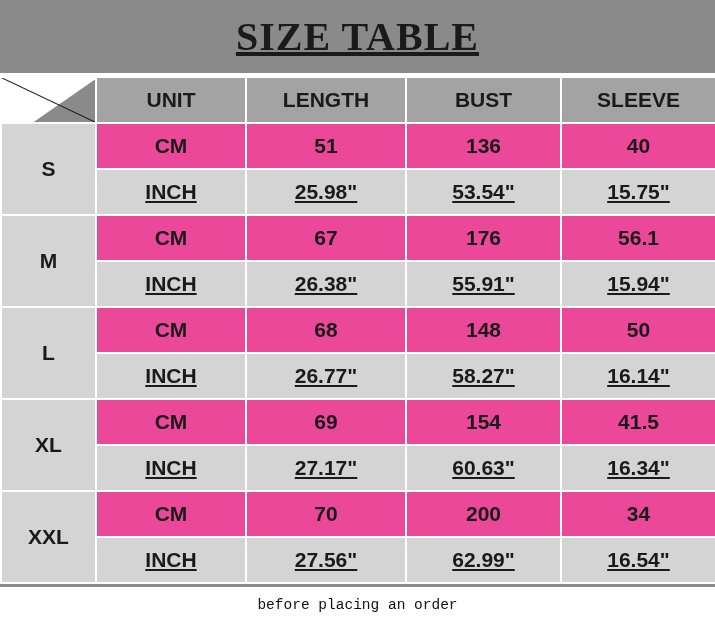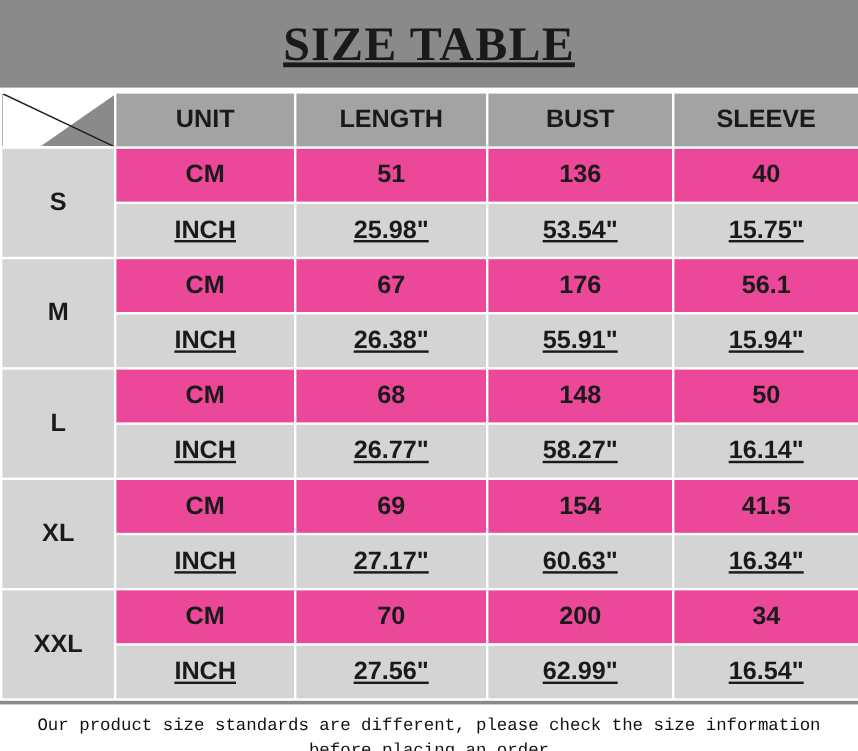--- a/index.html
+++ b/index.html
@@ -209,17 +209,16 @@
       <tr>
         <td class="cell-grey">INCH</td>
         <td class="cell-grey">27.56"</td>
         <td class="cell-grey">62.99"</td>
         <td class="cell-grey">16.54"</td>
       </tr>
     </tbody>
   </table>
 
   <div class="footer">
-    <div class="footer-line">Our product size standards are different, please check the size information</div>
     <div class="footer-line">before placing an order</div>
   </div>
 
 </div>
 
 </body></html>

